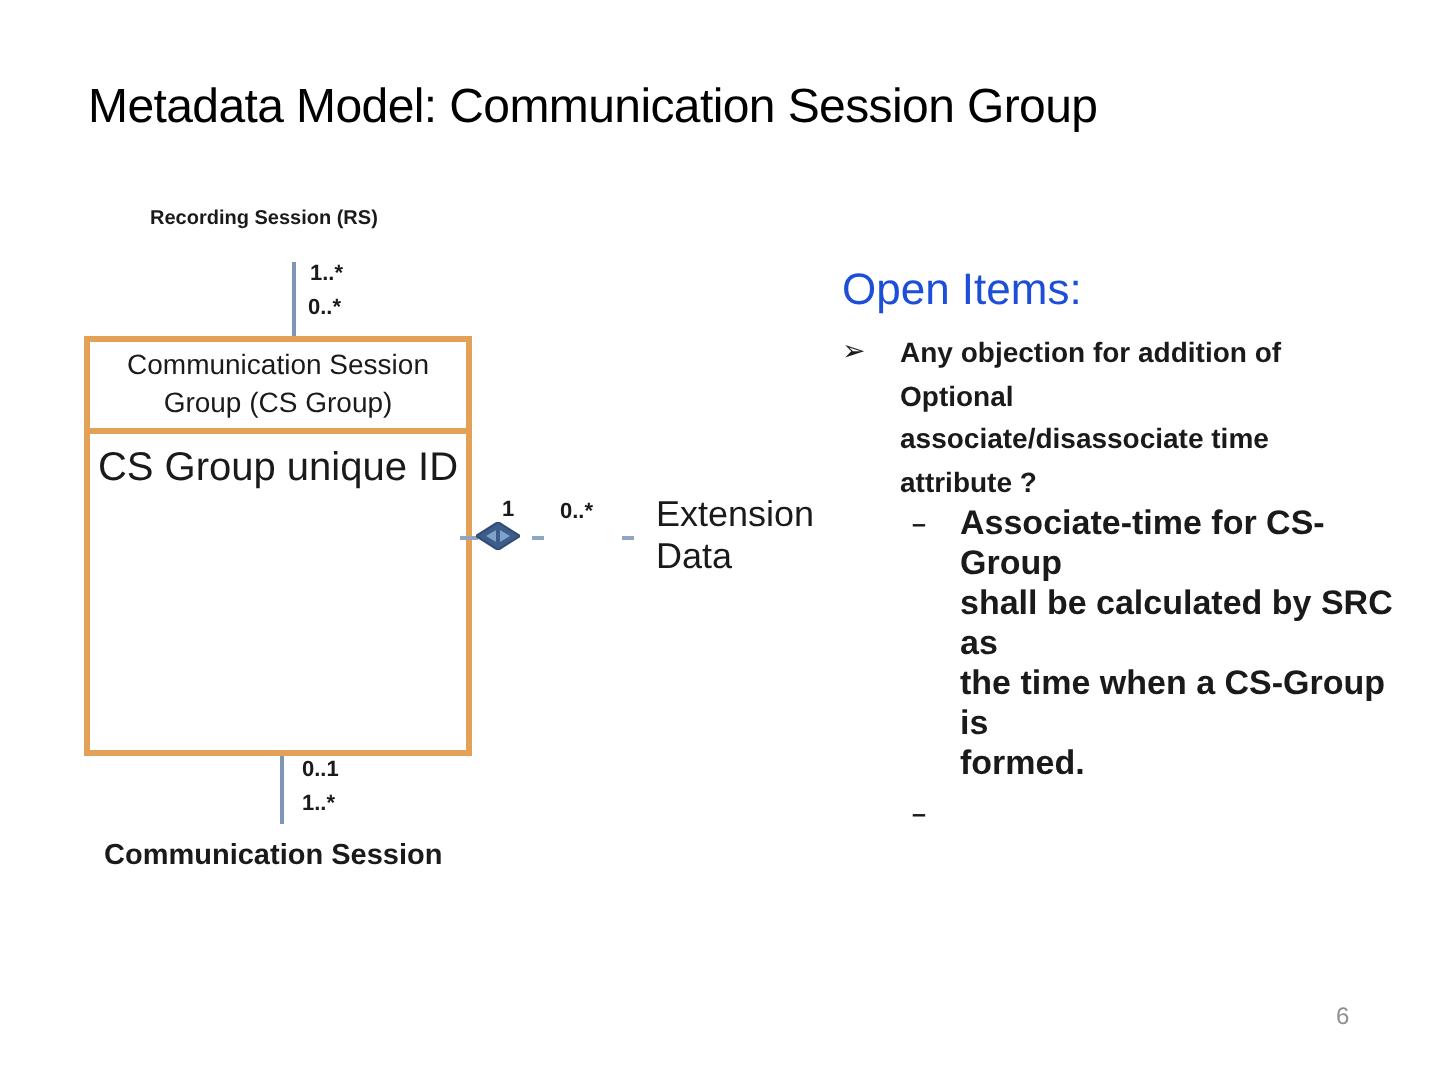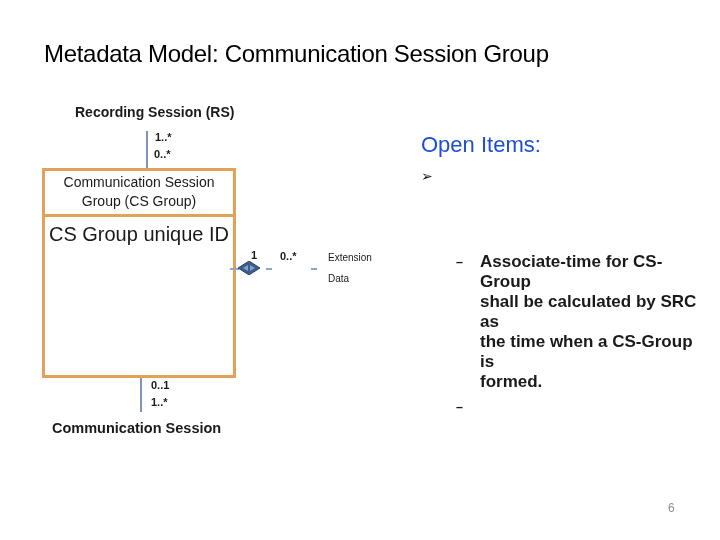--- a/index.html
+++ b/index.html
@@ -9,39 +9,39 @@
   }
   .abs{position:absolute;}
   .pre{white-space:pre-line;}
 
   .title{
     left:44px;top:40px;width:650px;
     font-size:24px;font-weight:400;letter-spacing:-0.3px;color:#000000;
   }
 
   
-  .rs-label{left:60px;top:104px;font-size:14px;font-weight:700;padding-left:15px;}
+  .rs-label{left:60px;top:104px;font-size:10px;font-weight:700;padding-left:15px;}
   .vline{width:1.5px;background:#7E96B6;}
   .vline-top{left:146px;top:131px;height:37px;}
   .vline-bottom{left:140px;top:378px;height:34px;}
   .mult{font-size:11px;font-weight:700;color:#1a1a1a;line-height:11px;}
 
   .csg-box{
     left:42px;top:168px;width:194px;height:210px;
     border:3px solid #E2A156;box-sizing:border-box;background:#fff;
   }
   .csg-header{
     border-bottom:3px solid #E2A156;
     padding:2px 2px 3px 2px;text-align:center;
     font-size:14px;line-height:19px;font-weight:400;
   }
   .csg-attr{margin-top:6px;text-align:center;font-size:20px;font-weight:400;}
 
   .dash{height:1.5px;background:#8FA6C2;}
-  .ext-label{left:328px;top:247px;font-size:10px;line-height:21px;font-weight:400;}
+  .ext-label{left:328px;top:247px;font-size:18px;line-height:21px;font-weight:400;}
   .cs-label{left:52px;top:420px;font-size:14.5px;font-weight:700;}
 
   
   .open-heading{left:421px;top:132px;font-size:22px;font-weight:400;color:#1d4ed8;}
   .bullet-row{left:421px;top:166px;width:262px;display:flex;}
   .bullet-marker{
     font-family:"DejaVu Sans",sans-serif;font-size:14px;line-height:21.5px;
     width:29px;flex:0 0 29px;color:#1a1a1a;
   }
   .bullet-text{font-size:14px;font-weight:700;line-height:21.5px;color:#1a1a1a;}
@@ -87,20 +87,24 @@
   <div class="abs vline vline-bottom"></div>
   <div class="abs mult" style="left:151px;top:380px;">0..1</div>
   <div class="abs mult" style="left:151px;top:397px;">1..*</div>
 
   <div class="abs cs-label">Communication Session</div>
 
   <div class="abs open-heading">Open Items:</div>
 
   <div class="abs bullet-row">
     <span class="bullet-marker">➢</span>
+    <span class="bullet-text pre">Any objection for addition of
+Optional
+associate/disassociate time
+attribute ?</span>
   </div>
 
   <div class="abs subbullets">
     <div class="sub-row">
       <span class="sub-marker">–</span>
       <span class="sub-text pre">Associate-time for CS-Group
 shall be calculated by SRC  as
 the time when a CS-Group is
 formed.</span>
     </div>

